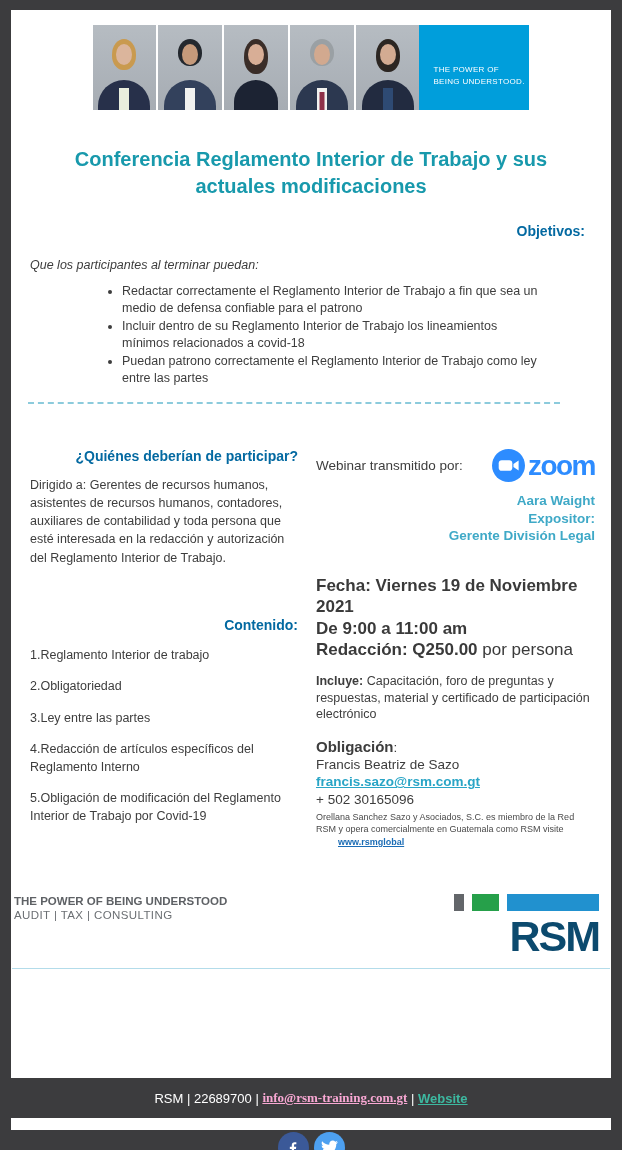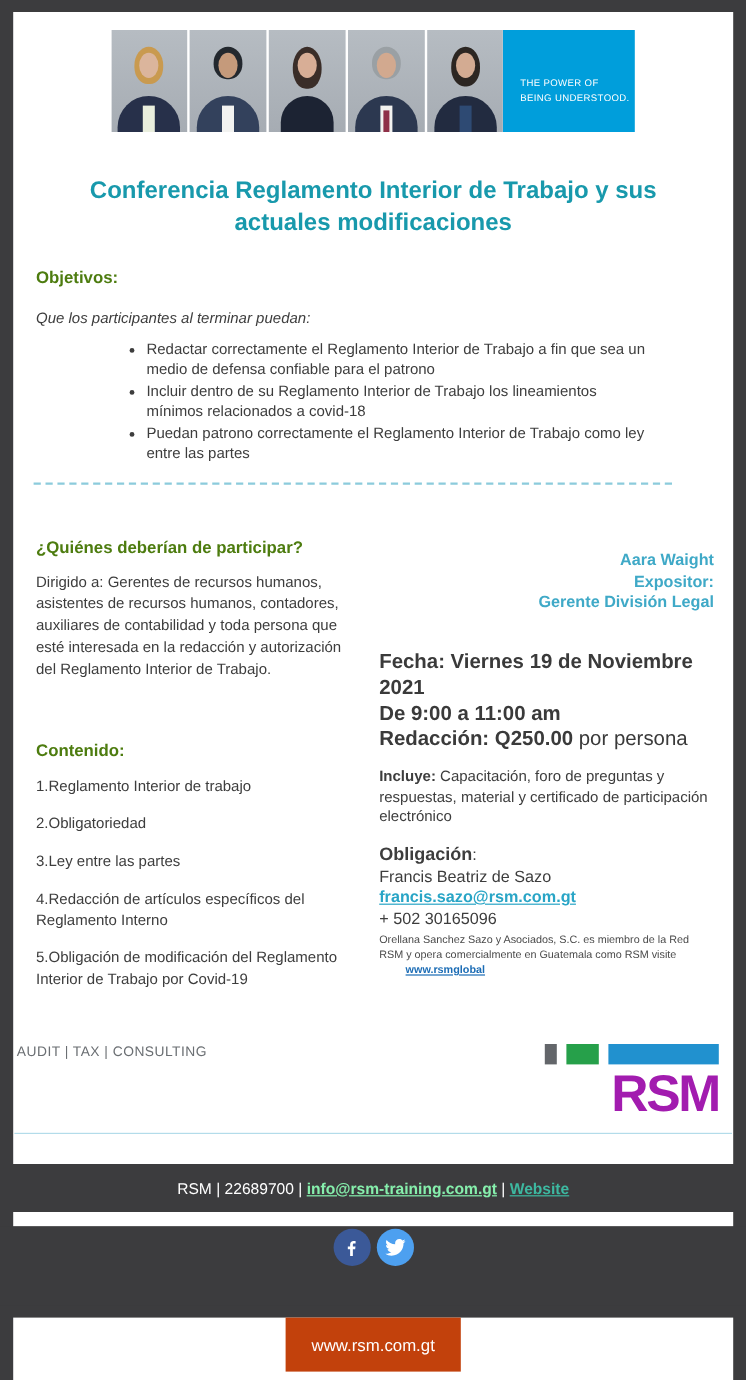--- a/index.html
+++ b/index.html
@@ -4,21 +4,21 @@
 <style>
   html,body{margin:0;padding:0;}
   body{
     width:622px;height:1150px;
     background:#3c3c3e;
     font-family:"Liberation Sans","DejaVu Sans",sans-serif;
     color:#3d3d3d;
     overflow:hidden;
   }
   .card{background:#ffffff;margin:0 11px;}
-  .main-card{margin-top:10px;height:960px;overflow:hidden;position:relative;}
+  .main-card{margin-top:10px;height:1068px;overflow:hidden;position:relative;}
 
   
   .banner{width:437px;height:85px;margin:15px auto 0;display:flex;}
   .photo{position:relative;flex:1;background:linear-gradient(180deg,#b6bcc2,#a6acb3);overflow:hidden;}
   .photo + .photo{margin-left:2px;}
   .hair{position:absolute;left:50%;transform:translateX(-50%);top:14px;width:24px;height:27px;border-radius:50% 50% 46% 46%;}
   .face{position:absolute;left:50%;transform:translateX(-50%);top:19px;width:16px;height:21px;border-radius:50%;}
   .torso{position:absolute;left:50%;transform:translateX(-50%);bottom:0;width:52px;height:30px;border-radius:26px 26px 0 0;}
   .shirt{position:absolute;left:50%;transform:translateX(-50%);bottom:0;width:10px;height:22px;}
   .tie{position:absolute;left:50%;transform:translateX(-50%);bottom:0;width:5px;height:18px;}
@@ -26,21 +26,21 @@
   .p2 .hair{background:#23282e;} .p2 .face{background:#c59a7b;} .p2 .torso{background:#33415c;} .p2 .shirt{background:#f2f2f0;}
   .p3 .hair{background:#3a2d28;height:35px;} .p3 .face{background:#d8ae96;} .p3 .torso{background:#1c2333;width:44px;}
   .p4 .hair{background:#9aa0a4;} .p4 .face{background:#d2a98f;} .p4 .torso{background:#2c3850;} .p4 .shirt{background:#f2f2f0;} .p4 .tie{background:#8e3048;}
   .p5 .hair{background:#2c2622;height:33px;} .p5 .face{background:#d3ab92;} .p5 .torso{background:#222b40;} .p5 .shirt{background:#2e4a73;}
   .banner-blue{flex:none;width:110px;background:#009edb;color:#ffffff;
     font-size:8px;letter-spacing:.3px;line-height:1.55;padding:39px 0 0 14px;box-sizing:border-box;}
 
   
   .title{margin-top:36px;padding:0 28px;text-align:center;color:#1899ac;font-size:20px;font-weight:bold;line-height:1.35;}
   .section{padding:0 26px 0 19px;}
-  .h-dark{font-size:14px;font-weight:bold;color:#4d7c0f;}
+  .h-dark{font-size:14px;font-weight:bold;color:#0369a1;text-align:right;}
   .objetivos-h{margin-top:23px;}
   .intro{margin-top:19px;font-size:12.5px;font-style:italic;}
   ul.bullets{margin:11px 38px 0 0;padding-left:92px;font-size:12.5px;line-height:1.32;}
   ul.bullets li{margin:0 0 2px 0;}
   .divider{margin:16px 51px 0 17px;border-top:2px dashed #8ccbdc;height:0;}
 
   
   .columns{display:flex;margin-top:44px;padding:0 16px 0 19px;}
   .col-left{width:268px;margin-right:18px;flex:none;}
   .col-right{flex:1;min-width:0;}
@@ -65,27 +65,27 @@
 
   
   .rsm-footer{margin:45px 12px 0 3px;display:flex;justify-content:space-between;align-items:flex-start;}
   .rsm-tagline{font-size:11.5px;font-weight:bold;color:#5e6165;line-height:1.25;}
   .rsm-services{font-size:11.5px;color:#6b6f73;letter-spacing:.4px;line-height:1.25;}
   .rsm-logo{display:flex;flex-direction:column;align-items:flex-end;}
   .blocks{display:flex;gap:8px;align-items:center;}
   .blk-gray{width:10px;height:17px;background:#63666a;}
   .blk-green{width:27px;height:17px;background:#26a04a;}
   .blk-blue{width:92px;height:17px;background:#2191cf;}
-  .rsm-word{font-size:43px;font-weight:bold;color:#a21caf;letter-spacing:-2px;line-height:1;margin-top:4px;}
+  .rsm-word{font-size:43px;font-weight:bold;color:#0c4a6e;letter-spacing:-2px;line-height:1;margin-top:4px;}
   .blue-hr{margin:10px 1px 0;border-top:1px solid #b3dcea;height:0;}
 
   
   .contact-bar{height:40px;display:flex;align-items:center;justify-content:center;background:#3c3c3e;color:#fff;font-size:13px;white-space:pre;}
   .contact-bar a{font-weight:bold;}
-  .contact-email{color:#86efac;text-decoration:underline;}
+  .contact-email{color:#f9a8d4;text-decoration:underline;font-family:Liberation Serif, serif;}
   .contact-web{color:#3db8a0;text-decoration:underline;}
   .strip{height:12px;}
   .social-bar{height:66px;background:#3c3c3e;display:flex;justify-content:center;gap:5px;padding-top:2px;box-sizing:border-box;}
   .social{width:31px;height:31px;border-radius:50%;display:flex;align-items:center;justify-content:center;cursor:pointer;}
   .fb{background:#3b5998;}
   .tw{background:#4da0f0;}
   .btn-area{height:55px;}
   .site-btn{width:146px;height:45px;margin:10px auto 0;background:#c2410c;color:#fff;font-size:14px;
     display:flex;align-items:center;justify-content:center;cursor:pointer;}
 </style>
@@ -155,20 +155,33 @@
 
         <div class="h-dark contenido-h">Contenido:</div>
         <div class="c-item">1.Reglamento Interior de trabajo</div>
         <div class="c-item">2.Obligatoriedad</div>
         <div class="c-item">3.Ley entre las partes</div>
         <div class="c-item">4.Redacción de artículos específicos del Reglamento Interno</div>
         <div class="c-item">5.Obligación de modificación del Reglamento Interior de Trabajo por Covid-19</div>
       </div>
 
       <div class="col-right">
+        <div class="webinar-row">
+          <span class="webinar-label">Webinar transmitido por:</span>
+          <span class="zoom-logo">
+            <span style="display:flex;">
+              <svg width="33" height="33" viewBox="0 0 32 32">
+                <circle cx="16" cy="16" r="16" fill="#2d8cff"></circle>
+                <rect x="6.5" y="10.8" width="13.2" height="10.4" rx="3" fill="#ffffff"></rect>
+                <path d="M20.8 14.6 L25.8 11.2 V20.8 L20.8 17.4 Z" fill="#ffffff"></path>
+              </svg>
+            </span>
+            <span class="zoom-word">zoom</span>
+          </span>
+        </div>
 
         <div class="expositor">
           <div>Aara Waight</div>
           <div>Expositor:</div>
           <div>Gerente División Legal</div>
         </div>
 
         <div class="fecha">
           <div>Fecha: Viernes 19 de Noviembre 2021</div>
           <div>De 9:00 a 11:00 am</div>
@@ -190,20 +203,21 @@
           <div>+ 502 30165096</div>
           <div class="legal">
             <span>Orellana Sanchez Sazo y Asociados, S.C. es miembro de la Red RSM y opera comercialmente en Guatemala como RSM visite </span><a href="#">www.rsmglobal</a>
           </div>
         </div>
       </div>
     </div>
 
     <div class="rsm-footer">
       <div>
+        <div class="rsm-tagline">THE POWER OF BEING UNDERSTOOD</div>
         <div class="rsm-services">AUDIT | TAX | CONSULTING</div>
       </div>
       <div class="rsm-logo">
         <div class="blocks">
           <div class="blk-gray"></div>
           <div class="blk-green"></div>
           <div class="blk-blue"></div>
         </div>
         <div class="rsm-word">RSM</div>
       </div>

